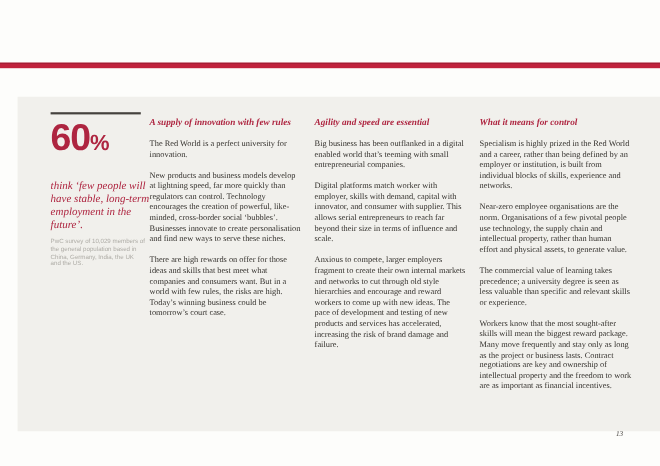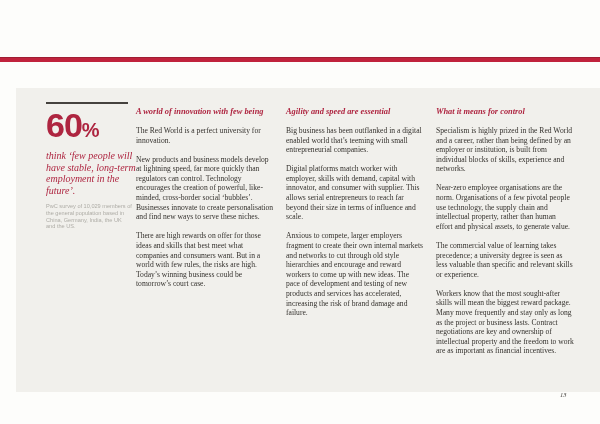--- a/index.html
+++ b/index.html
@@ -40,21 +40,21 @@
     font-weight: bold;
     font-size: 34px;
     line-height: 36px;
     letter-spacing: -1px;
   }
   .stat-unit {
     font-size: 20px;
     letter-spacing: 0;
   }
   .stat-quote {
-    margin-top: 2px;
+    margin-top: 16px;
     font-style: italic;
     color: #ae2540;
     font-size: 10px;
     line-height: 11.5px;
   }
   .stat-footnote {
     margin-top: 7px;
     font-family: "Liberation Sans", sans-serif;
     font-size: 5.6px;
     line-height: 6.8px;
@@ -101,21 +101,21 @@
   <div class="panel">
 
     <div class="stat-block">
       <div class="stat-rule"></div>
       <div class="stat-number"><span>60</span><span class="stat-unit">%</span></div>
       <div class="stat-quote">think ‘few people will have stable, long-term employment in the future’.</div>
       <div class="stat-footnote">PwC survey of 10,029 members of the general population based in China, Germany, India, the UK and the US.</div>
     </div>
 
     <div class="col col-1">
-      <h3 class="col-heading">A world of innovation with few being</h3>
+      <h3 class="col-heading">A supply of innovation with few rules</h3>
       <p>The Red World is a perfect university for innovation.</p>
       <p>New products and business models develop at lightning speed, far more quickly than regulators can control. Technology encourages the creation of powerful, like-minded, cross-border social ‘bubbles’. Businesses innovate to create personalisation and find new ways to serve these niches.</p>
       <p>There are high rewards on offer for those ideas and skills that best meet what companies and consumers want. But in a world with few rules, the risks are high. Today’s winning business could be tomorrow’s court case.</p>
     </div>
 
     <div class="col col-2">
       <h3 class="col-heading">Agility and speed are essential</h3>
       <p>Big business has been outflanked in a digital enabled world that’s teeming with small entrepreneurial companies.</p>
       <p>Digital platforms match worker with employer, skills with demand, capital with innovator, and consumer with supplier. This allows serial entrepreneurs to reach far beyond their size in terms of influence and scale.</p>
       <p>Anxious to compete, larger employers fragment to create their own internal markets and networks to cut through old style hierarchies and encourage and reward workers to come up with new ideas. The pace of development and testing of new products and services has accelerated, increasing the risk of brand damage and failure.</p>

